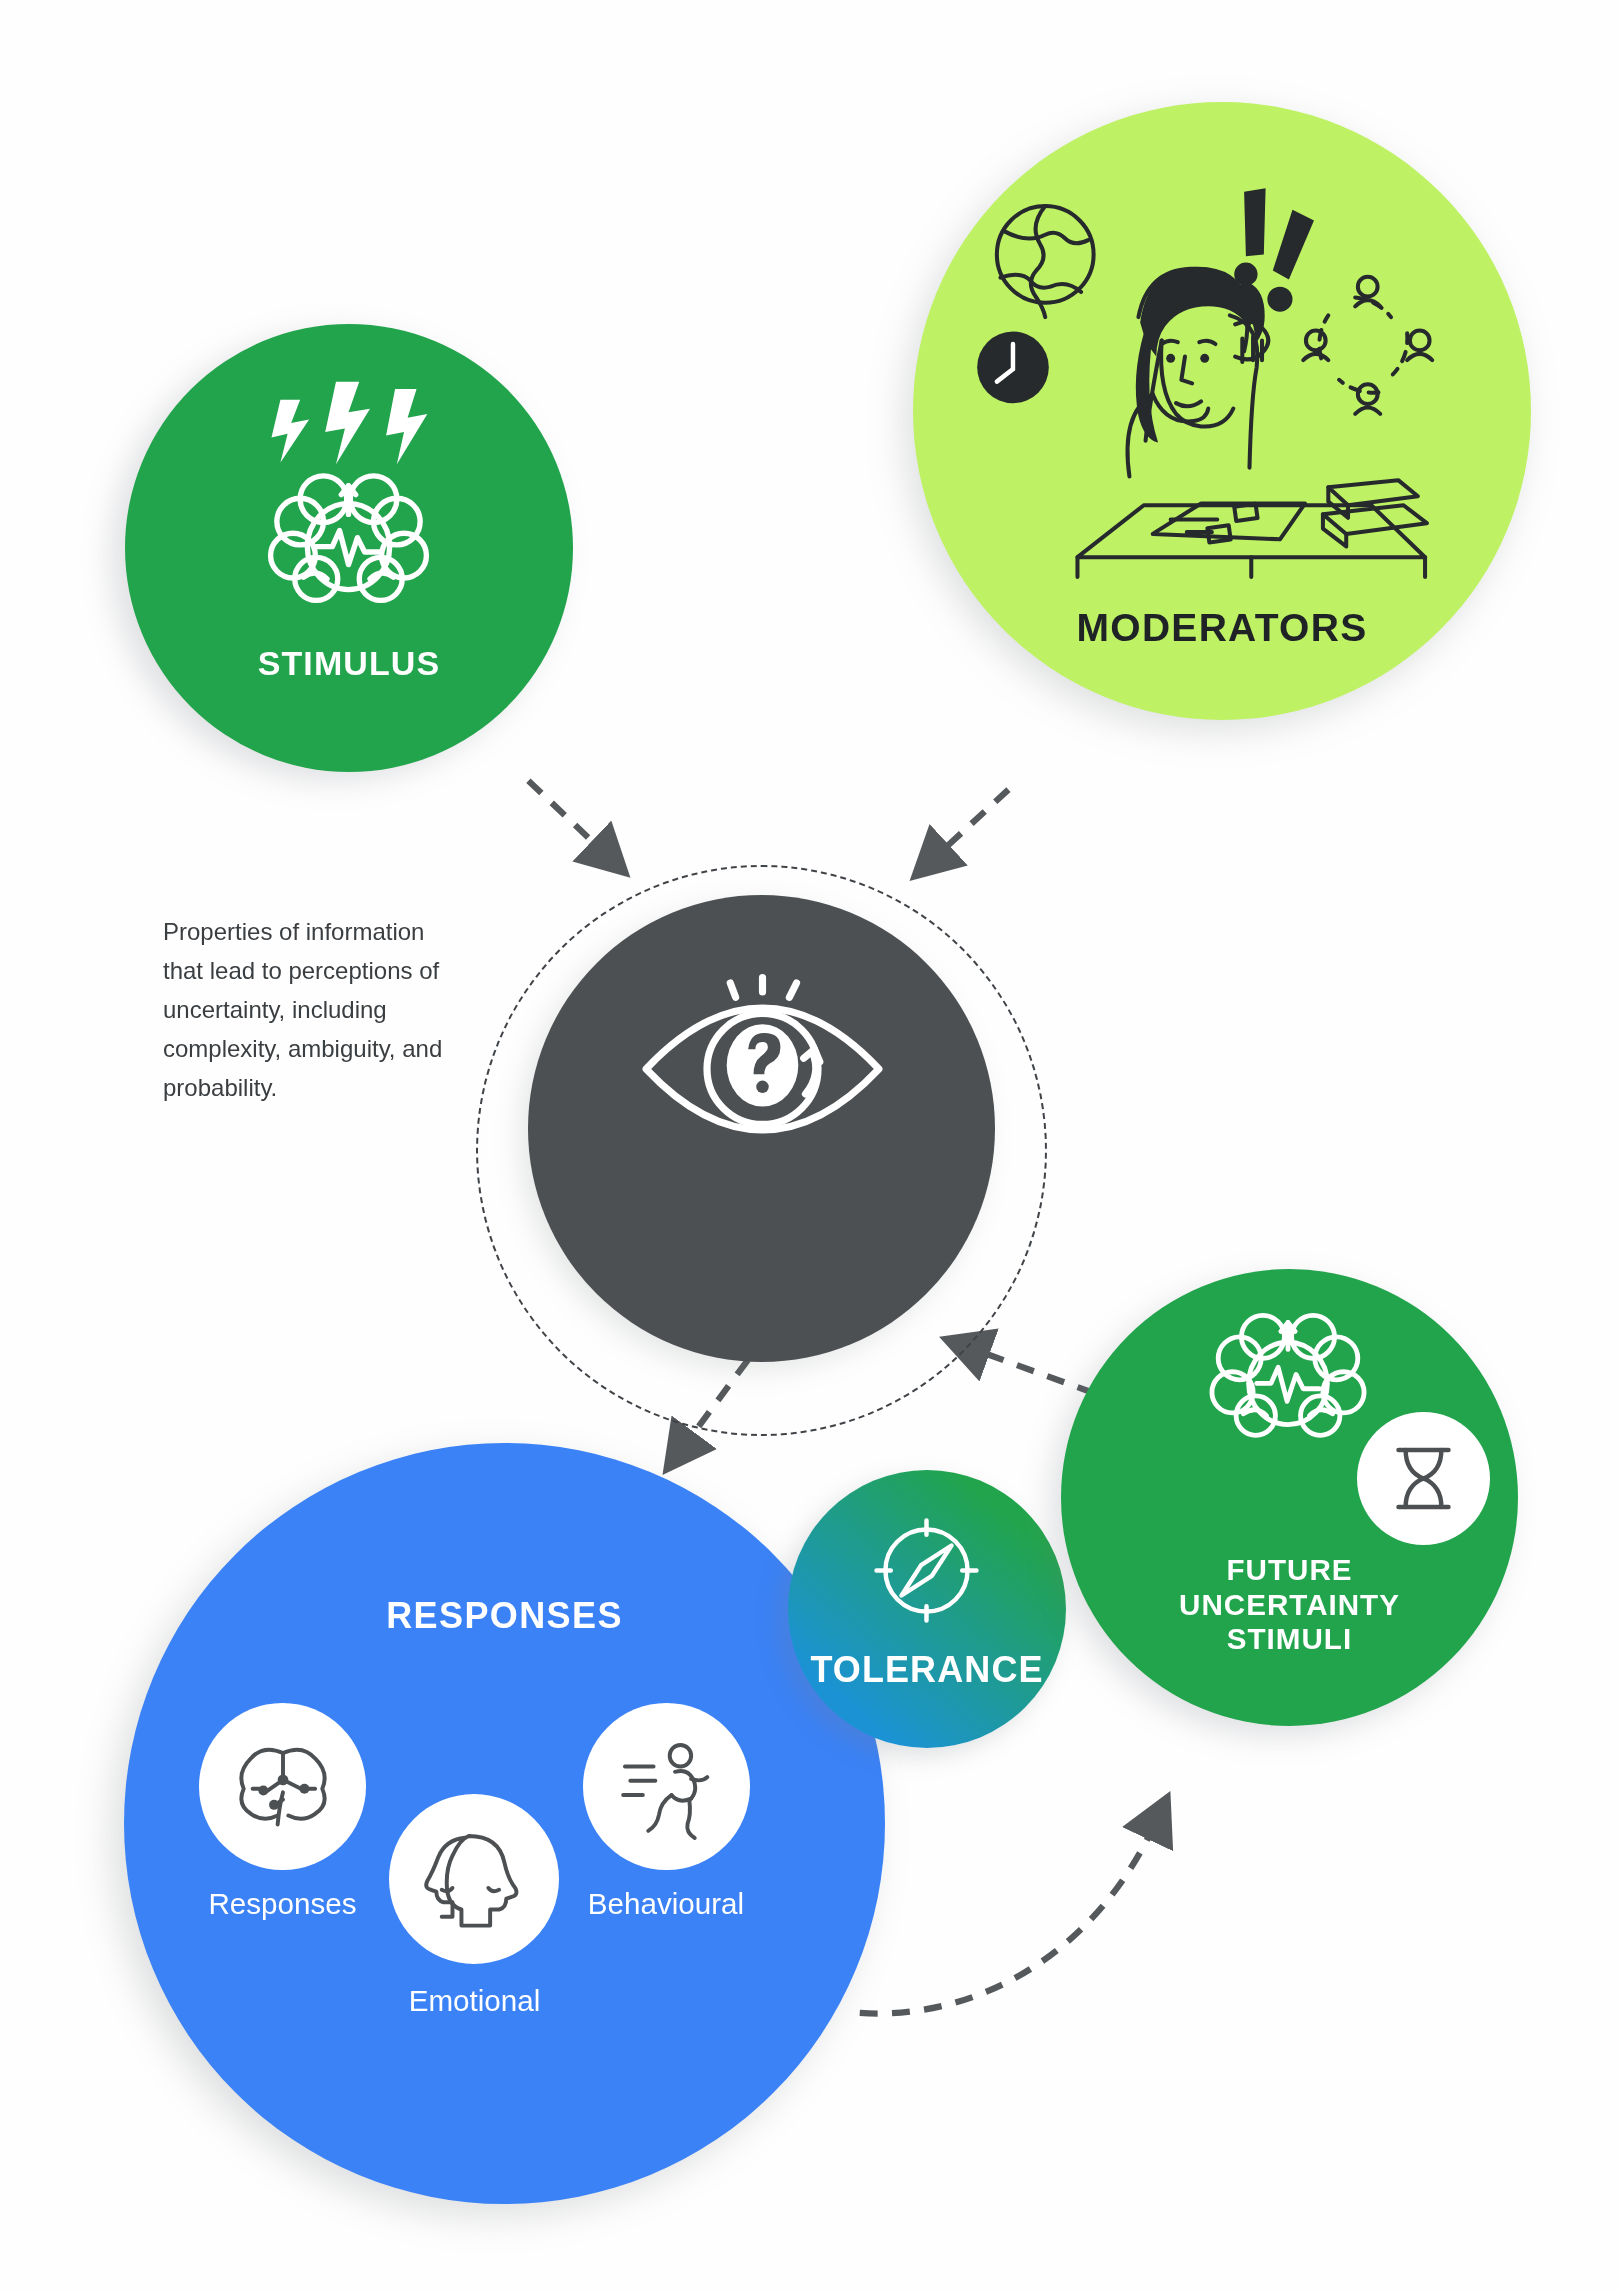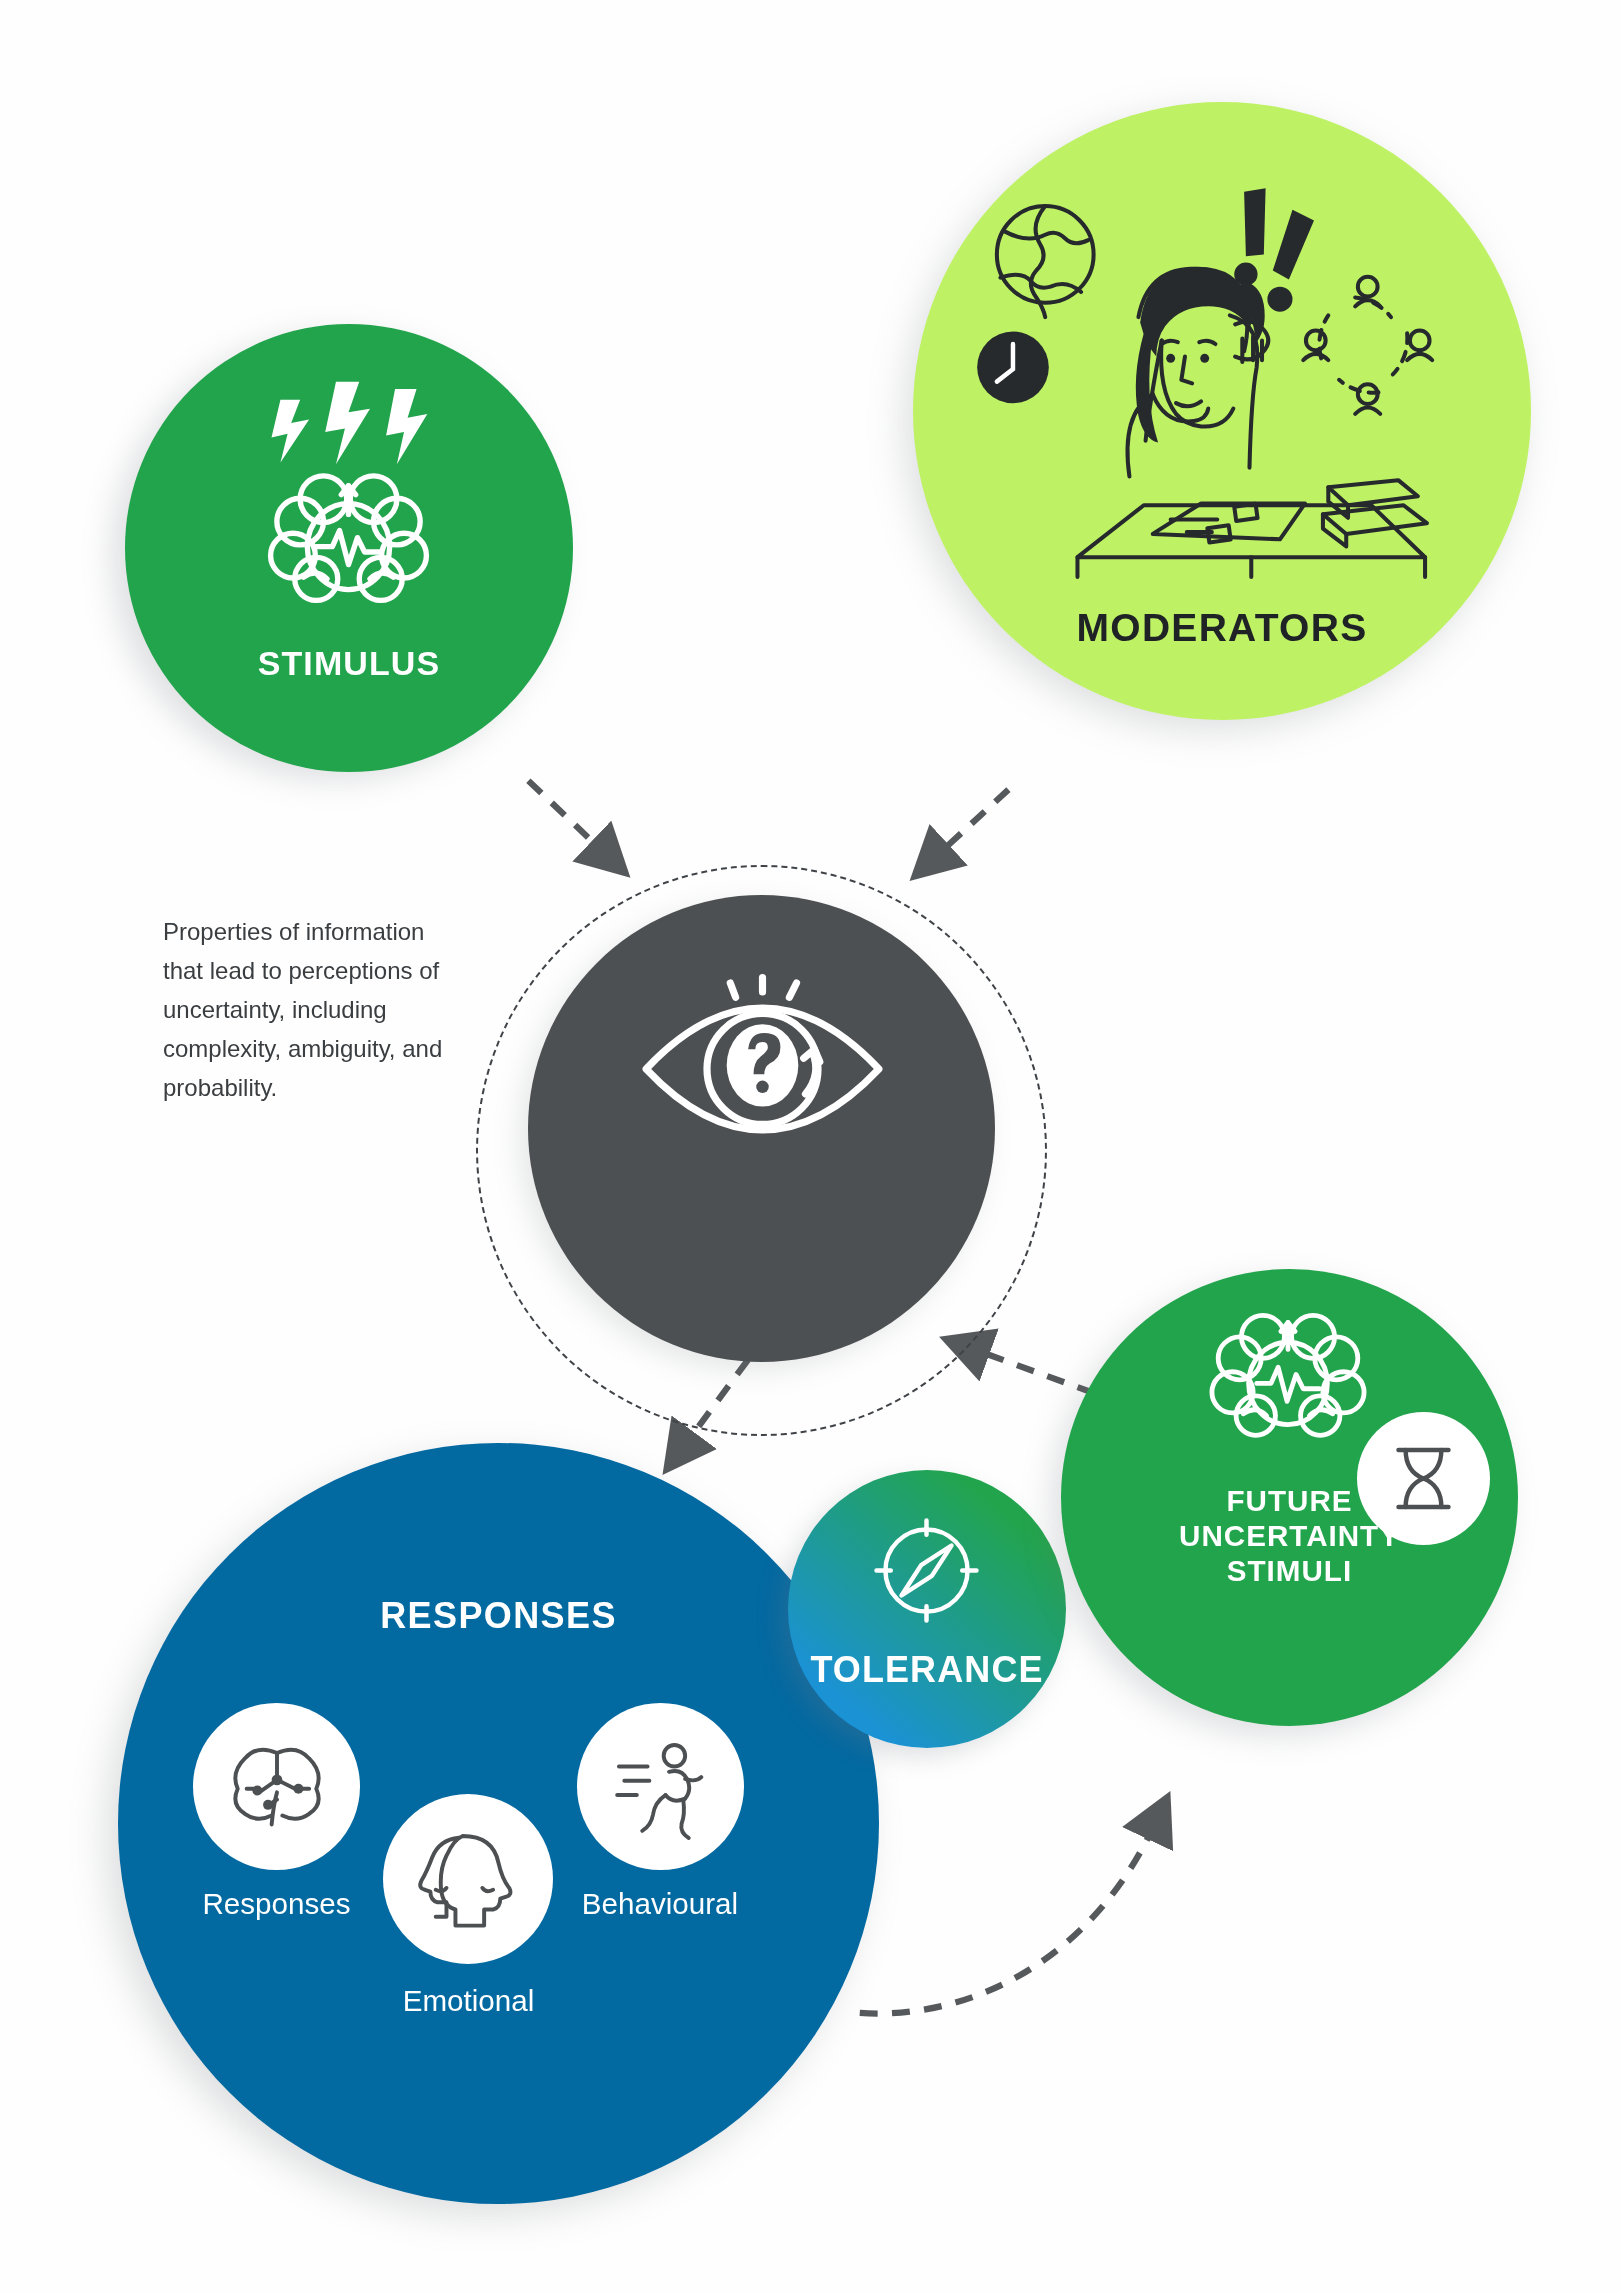--- a/index.html
+++ b/index.html
@@ -41,39 +41,40 @@
   }
   #perceptions{
     left:528px;top:865px;width:467px;height:467px;
     background:#4d5052;
     box-shadow:-9px 9px 27px rgba(120,125,130,.18);
   }
   #perceptions .title{font-size:34px;margin-top:269px;}
 
   
   #responses{
-    left:118px;top:1413px;width:761px;height:761px;
-    background:#0369a1;
+    left:124px;top:1413px;width:761px;height:761px;
+    background:#3b82f6;
     box-shadow:-12.5px 12.5px 36px rgba(120,125,130,.24);
   }
   #responses .title{font-size:36px;margin-top:152px;letter-spacing:1.4px;}
 
   
   #tolerance{
     left:788px;top:1440px;width:278px;height:278px;
     background:linear-gradient(40deg,#1b92d4 0%,#1b92d4 18%,#22a44c 82%,#22a44c 100%);
     box-shadow:-9px 9px 23px rgba(120,125,130,.22);
   }
   #tolerance .title{font-size:36px;margin-top:179px;letter-spacing:1.1px;}
 
   
   #future{
     left:1061px;top:1239px;width:457px;height:457px;
     background:#22a44c;
     box-shadow:-10.7px 10.7px 30px rgba(120,125,130,.22);
+    justify-content:center;
   }
   #future .title{font-size:29.6px;margin-top:215px;letter-spacing:1px;}
 
   
   .disc{position:absolute;background:#ffffff;border-radius:50%;
         display:flex;align-items:center;justify-content:center;}
   .sublabel{position:absolute;color:#ffffff;font-size:29.6px;text-align:center;
             font-family:"Liberation Sans", sans-serif;}
 
   

